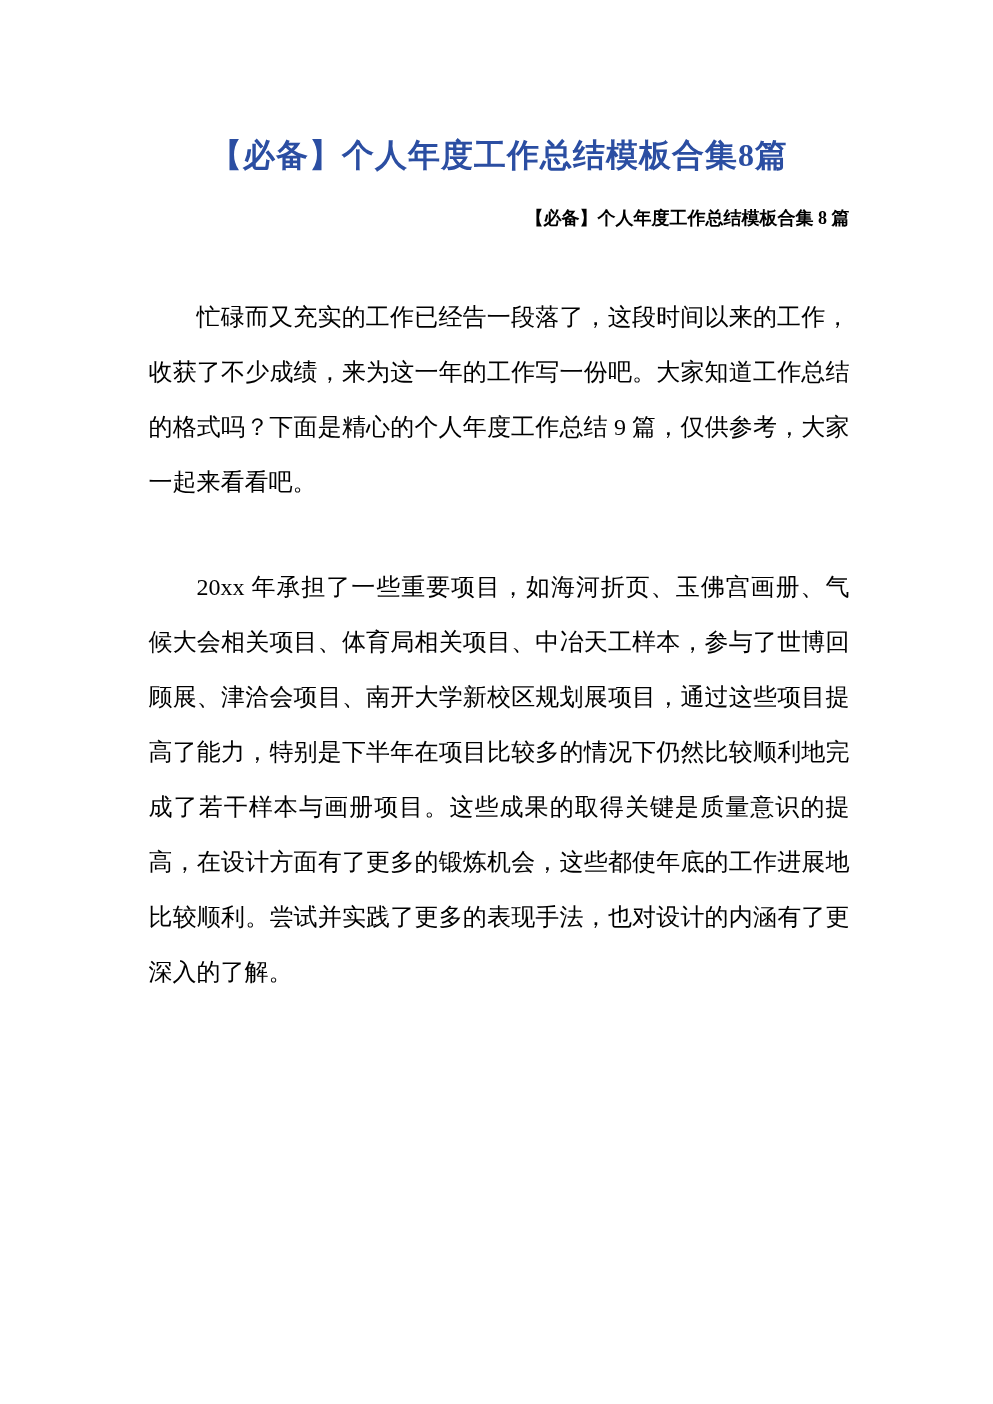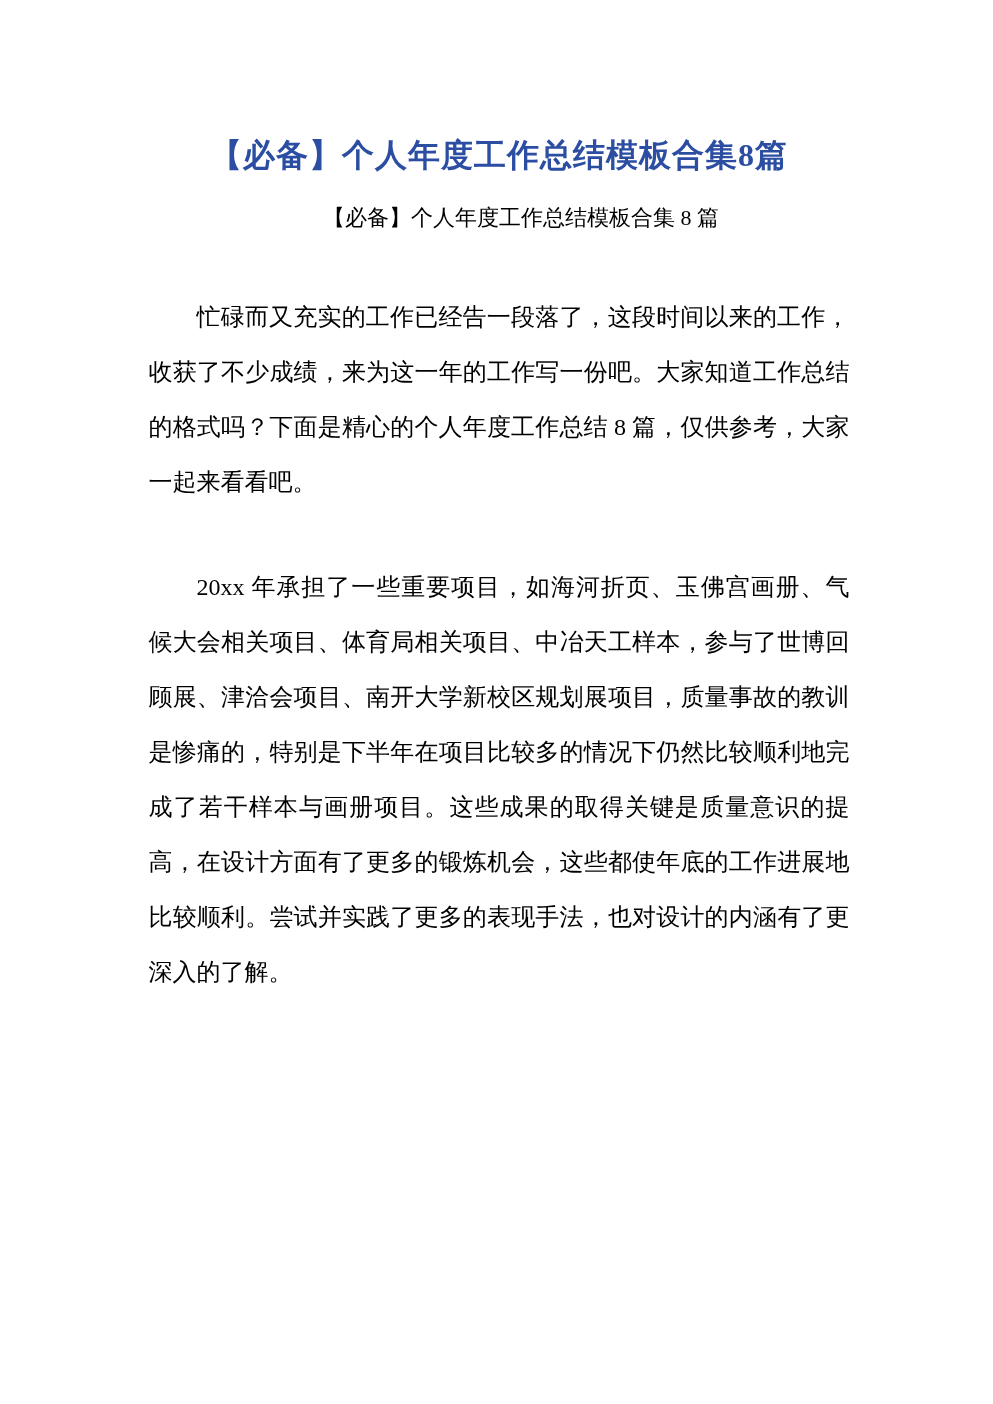--- a/index.html
+++ b/index.html
@@ -27,25 +27,25 @@
     padding-top: 116px;
     font-size: 32px;
     line-height: 46px;
     font-weight: bold;
     text-align: center;
     color: #2B4EA2;
     letter-spacing: 1px;
   }
   .doc-subtitle {
     margin: 24px 0 0 0;
-    font-size: 22px;
+    font-size: 18px;
     line-height: 32px;
     text-indent: 2em;
-    font-weight: normal;
-    text-align: center;
+    font-weight: bold;
+    text-align: right;
   }
   .para {
     margin: 0;
     font-size: 24px;
     line-height: 55px;
     text-align: justify;
     text-justify: inter-character;
     text-indent: 2em;
     word-break: break-all;
   }
@@ -56,16 +56,16 @@
     margin-top: 50px;
   }
 </style>
 </head>
 <body>
 
 <div class="page">
   <div class="content">
     <h1 class="doc-title" style="color: rgb(43, 78, 162);">【必备】个人年度工作总结模板合集8篇</h1>
     <p class="doc-subtitle">【必备】个人年度工作总结模板合集 8 篇</p>
-    <p class="para first">忙碌而又充实的工作已经告一段落了，这段时间以来的工作，收获了不少成绩，来为这一年的工作写一份吧。大家知道工作总结的格式吗？下面是精心的个人年度工作总结 8 篇，仅供参考，大家一起来看看吧。</p>
-    <p class="para">20xx 年承担了一些重要项目，如海河折页、玉佛宫画册、气候大会相关项目、体育局相关项目、中冶天工样本，参与了世博回顾展、津洽会项目、南开大学新校区规划展项目，质量事故的教训是惨痛的，特别是下半年在项目比较多的情况下仍然比较顺利地完成了若干样本与画册项目。这些成果的取得关键是质量意识的提高，在设计方面有了更多的锻炼机会，这些都使年底的工作进展地比较顺利。尝试并实践了更多的表现手法，也对设计的内涵有了更深入的了解。</p>
+    <p class="para first">忙碌而又充实的工作已经告一段落了，这段时间以来的工作，收获了不少成绩，来为这一年的工作写一份吧。大家知道工作总结的格式吗？下面是精心的个人年度工作总结 9 篇，仅供参考，大家一起来看看吧。</p>
+    <p class="para">20xx 年承担了一些重要项目，如海河折页、玉佛宫画册、气候大会相关项目、体育局相关项目、中冶天工样本，参与了世博回顾展、津洽会项目、南开大学新校区规划展项目，通过这些项目提高了能力，特别是下半年在项目比较多的情况下仍然比较顺利地完成了若干样本与画册项目。这些成果的取得关键是质量意识的提高，在设计方面有了更多的锻炼机会，这些都使年底的工作进展地比较顺利。尝试并实践了更多的表现手法，也对设计的内涵有了更深入的了解。</p>
   </div>
 </div>
 
 </body></html>

